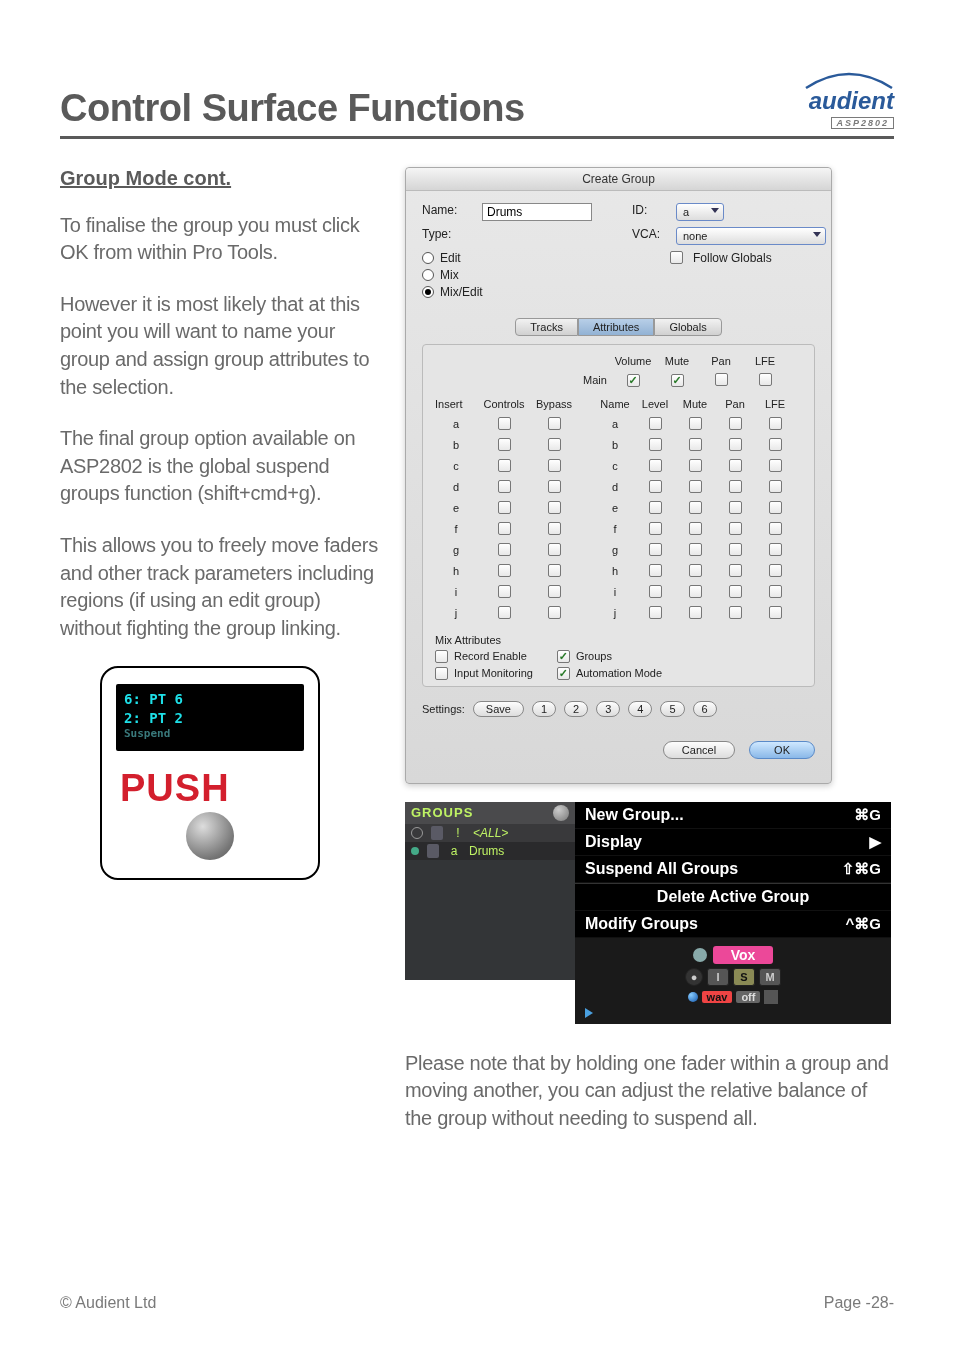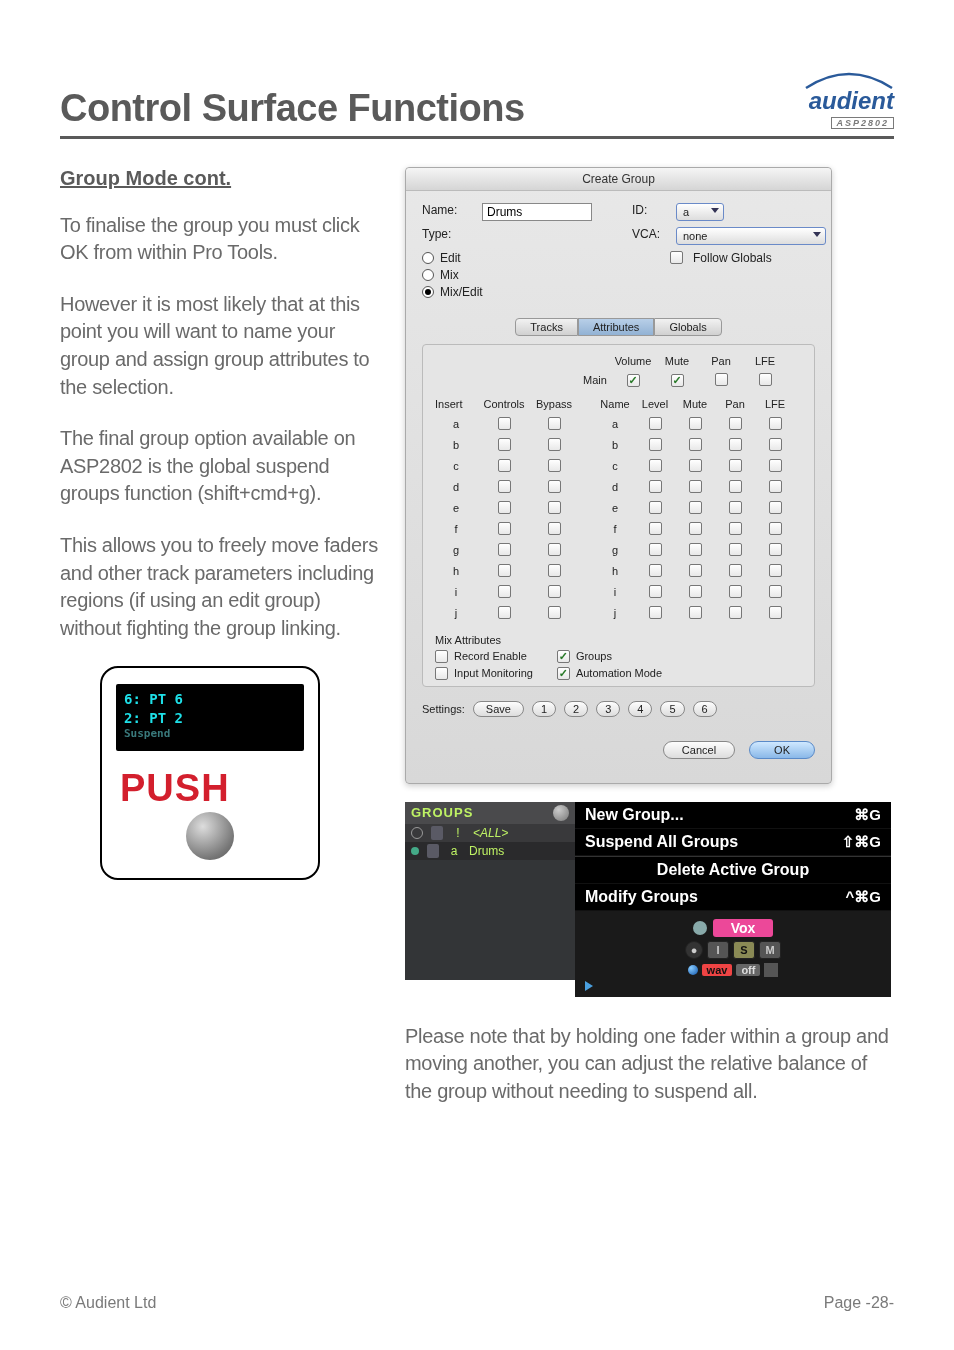--- a/index.html
+++ b/index.html
@@ -521,20 +521,24 @@
           <div style="height:120px;background:#333537;"></div>
         </div>
 
         <div class="context-wrap">
           <div class="context-menu">
             <div class="cm-row">
               <span>New Group...</span>
               <span class="cm-short">⌘G</span>
             </div>
             <div class="cm-row">
+              <span>Display</span>
+              <span class="cm-short">▶</span>
+            </div>
+            <div class="cm-row">
               <span>Suspend All Groups</span>
               <span class="cm-short">⇧⌘G</span>
             </div>
             <div class="cm-row sub" style="justify-content:center;">
               <span>Delete Active Group</span>
             </div>
             <div class="cm-row">
               <span>Modify Groups</span>
               <span class="cm-short">^⌘G</span>
             </div>

